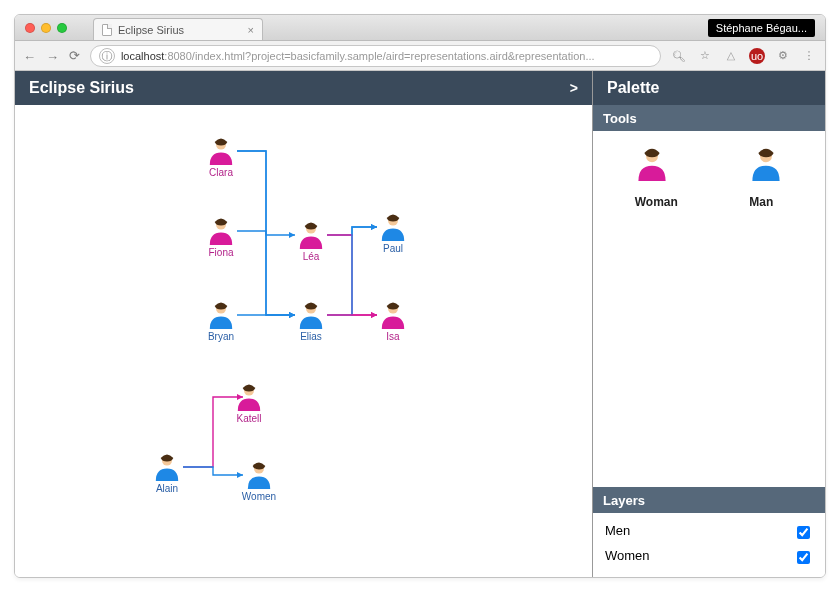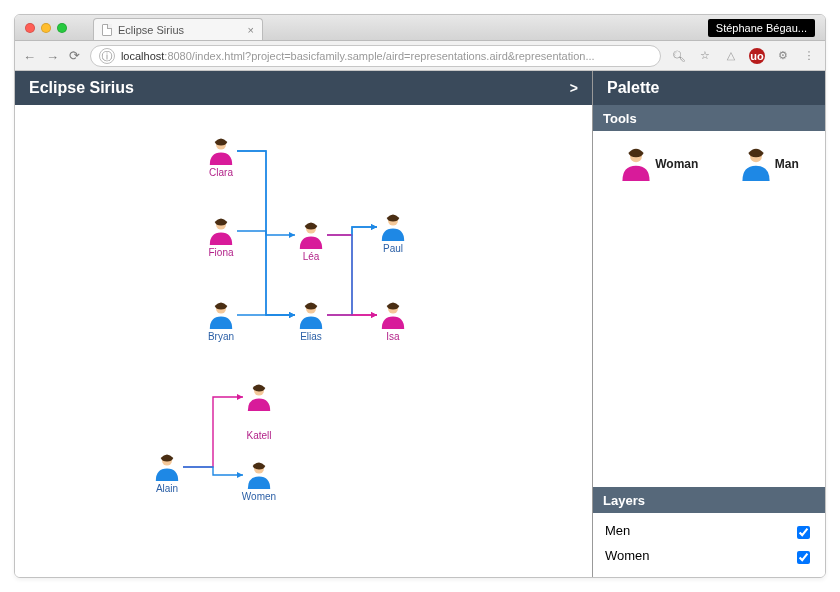--- a/index.html
+++ b/index.html
@@ -70,21 +70,21 @@
     height:34px; background: var(--header-blue); color:#fff;
     display:flex; align-items:center; padding:0 14px;
     font-weight:700; font-size:16px;
   }
   .panel-header .chev { margin-left:auto; font-size:14px; }
   .section-header {
     height:26px; background: var(--panel-header-grey); color:#fff;
     display:flex; align-items:center; padding:0 10px; font-weight:600; font-size:13px;
   }
   .tools-body { background:#fff; flex:0 0 auto; padding: 16px 6px 30px; display:flex; justify-content:space-around; }
-  .tool-item { display:flex; align-items:center; gap:2px; font-size:12px; font-weight:600; color:#222; }
+  .tool-item { display:flex; flex-direction:column; align-items:flex-start; gap:14px; font-size:12px; font-weight:600; color:#222; }
   .spacer { flex:1; background:#fff; }
   .layers-body { background:#fff; padding: 10px 12px; font-size:13px; display:flex; flex-direction:column; gap:6px; }
   .layer-row { display:flex; }
   .layer-row input { margin-left:auto; }
 
   .diagram-canvas { flex:1; position:relative; background:#fff; overflow:hidden; }
 
   .person {
     position:absolute; display:flex; flex-direction:column; align-items:center;
     width:52px;
@@ -137,21 +137,21 @@
     <span class="nav-ico">⟳</span>
     <div class="urlbar">
       <span class="tool-ico info-circ">ⓘ</span>
       <span>
         <span>localhost</span><span class="host-grey">:8080</span><span class="host-grey">/index.html?project=basicfamily.sample/aird=representations.aird&amp;representation...</span>
       </span>
     </div>
     <span class="tool-ico" style="font-family:system-ui">🔍︎</span>
     <span class="tool-ico">☆</span>
     <span class="tool-ico" style="color:#9e9e9e">△</span>
-    <span class="tool-ico" style="background:#b71c1c;color:#fff;font-weight:700">uo</span>
+    <span class="tool-ico" style="background:#b71c1c;color:#fff;font-weight:400">uo</span>
     <span class="tool-ico">⚙</span>
     <span class="tool-ico">⋮</span>
   </div>
 
   <div class="content">
 
     <div class="main-panel">
       <div class="panel-header">
         <span>Eclipse Sirius</span>
         <span class="chev">&gt;</span>
@@ -229,21 +229,21 @@
             <span class="label">Isa</span>
           </div>
           <div class="person man" style="left: 270px; top: 196px;">
             <svg class="person-icon" viewBox="0 0 40 40">
     <path d="M4 40 q0 -18 16 -18 q16 0 16 18 Z" fill="var(--blue)"></path>
     <circle cx="20" cy="11" r="7" fill="var(--skin)"></circle>
     <path d="M11 7 q9 -10 18 0 q-2 5 -9 5 q-7 0 -9 -5 Z" fill="#4a2e13"></path>
   </svg>
             <span class="label">Elias</span>
           </div>
-          <div class="person woman" style="left: 218px; top: 278px; gap: 17px;">
+          <div class="person woman" style="left: 208px; top: 278px;">
             <svg class="person-icon" viewBox="0 0 40 40">
     <path d="M4 40 q0 -18 16 -18 q16 0 16 18 Z" fill="var(--magenta)"></path>
     <circle cx="20" cy="11" r="7" fill="var(--skin)"></circle>
     <path d="M11 7 q9 -10 18 0 q-2 5 -9 5 q-7 0 -9 -5 Z" fill="#4a2e13"></path>
   </svg>
             <span class="label">Katell</span>
           </div>
           <div class="person man" style="left: 126px; top: 348px;">
             <svg class="person-icon" viewBox="0 0 40 40">
     <path d="M4 40 q0 -18 16 -18 q16 0 16 18 Z" fill="var(--blue)"></path>

